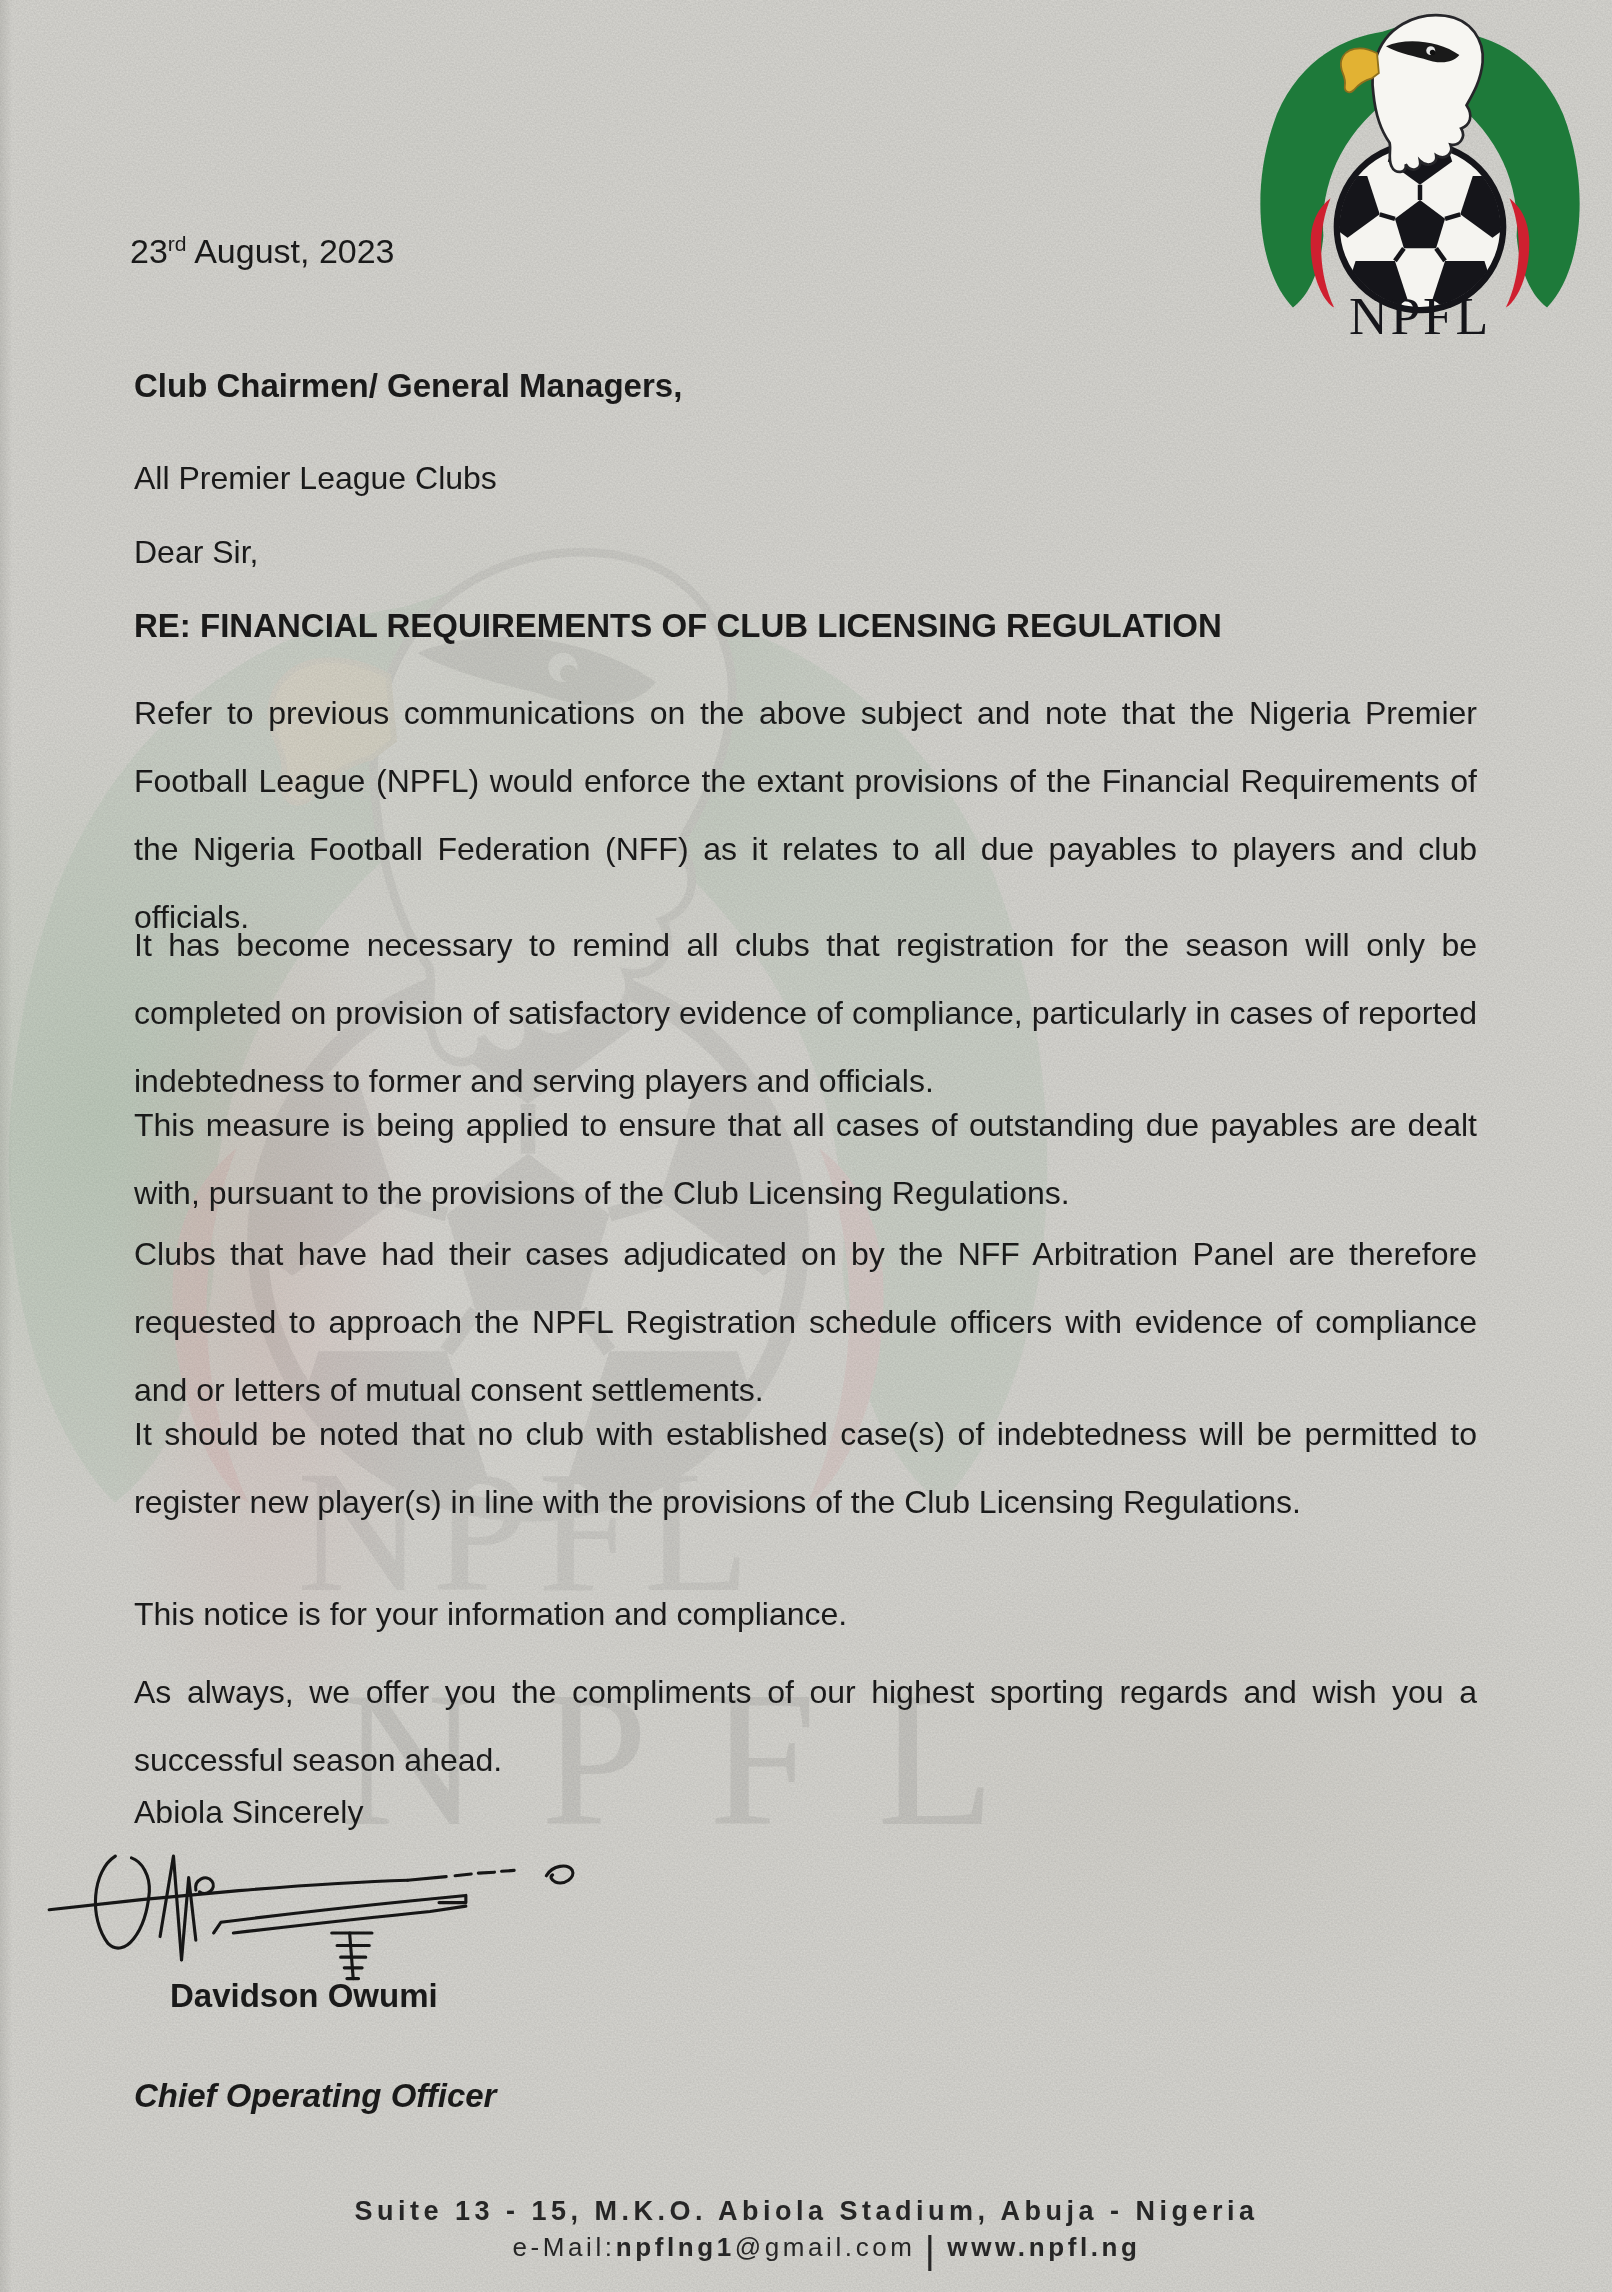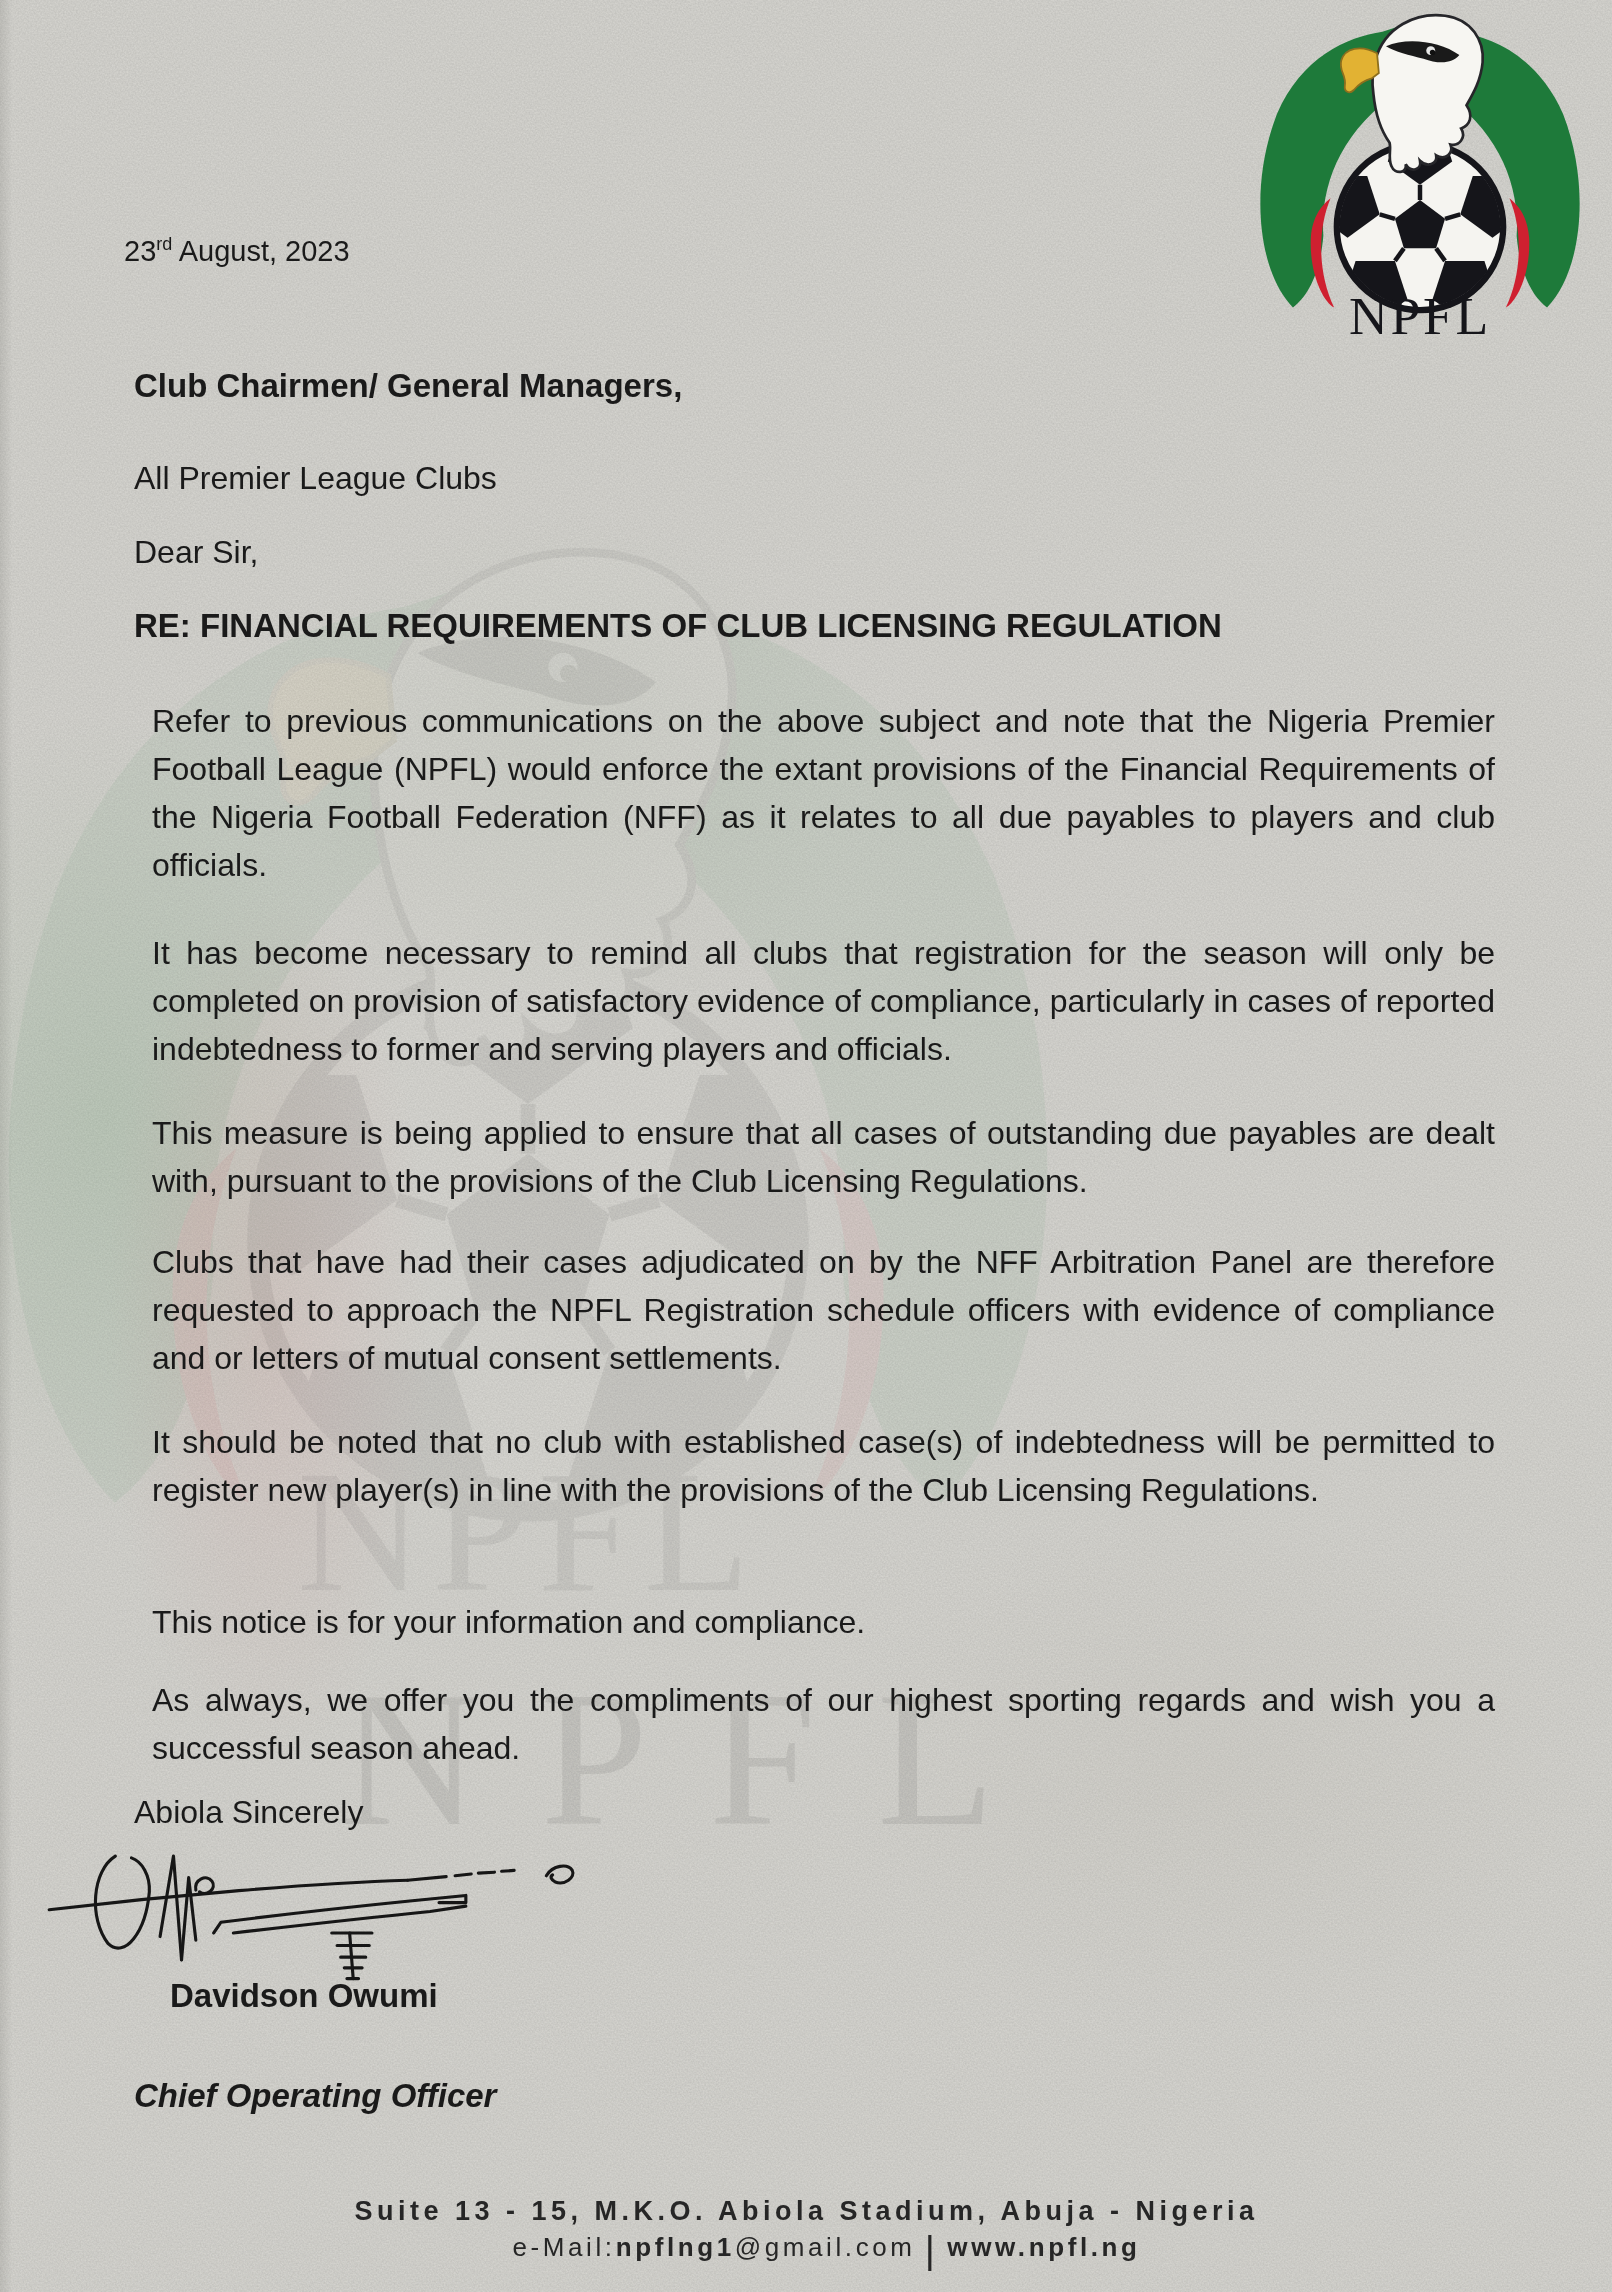--- a/index.html
+++ b/index.html
@@ -18,23 +18,23 @@
       radial-gradient(ellipse 376px 582px at 107px 1119px, rgba(128,168,128,0.18), transparent 70%),
       radial-gradient(ellipse 448px 376px at 555px 770px, rgba(150,172,145,0.12), transparent 70%),
       radial-gradient(ellipse 537px 376px at 1209px 1773px, rgba(168,162,148,0.10), transparent 70%),
       linear-gradient(90deg, rgba(60,60,55,0.12), rgba(60,60,55,0) 12.5px);
   }
   .grain{position:absolute;inset:0;pointer-events:none;}
   .abs{position:absolute;}
   .txt{font-size:32px;line-height:51px;white-space:nowrap;}
   .para{
     left:134px;width:1343px;
-    font-size:32px;line-height:48px;
+    font-size:32px;line-height:68px;
     text-align:justify;text-justify:inter-word;
-    margin:18px;
+    margin:0;
   }
   .bold{font-weight:bold;}
   sup{font-size:0.62em;vertical-align:super;line-height:0;}
   .wm-logo{opacity:0.055;pointer-events:none;}
   .wm-text{
     font-family:"Liberation Serif",serif;
     font-size:193px;letter-spacing:61px;
     color:rgba(40,40,40,0.085);
     white-space:nowrap;pointer-events:none;
   }
@@ -115,21 +115,21 @@
       <text x="200" y="368" text-anchor="middle" font-family="Liberation Serif, serif" font-size="60" letter-spacing="3" fill="#15151a">NPFL</text>
     </g>
   </svg>
 
   <svg class="abs wm-logo" style="left:-54px;top:519px;" width="1164" height="1106" viewBox="0 0 400 380">
     <use href="#logo-art"></use>
   </svg>
 
   <div class="abs wm-text" style="left:340px;top:1648px;">NPFL</div>
 
-  <div class="abs txt" style="left:124px;top:226px;font-size:29px;"><span>23</span><sup>rd</sup><span> August, 2023</span></div>
+  <div class="abs txt" style="left:130px;top:226px;font-size:34px;"><span>23</span><sup>rd</sup><span> August, 2023</span></div>
 
   <div class="abs txt bold" style="left:134px;top:360px;font-size:33px;">Club Chairmen/ General Managers,</div>
   <div class="abs txt" style="left:134px;top:453px;">All Premier League Clubs</div>
   <div class="abs txt" style="left:134px;top:527px;">Dear Sir,</div>
 
   <div class="abs txt bold" style="left:134px;top:600px;font-size:33px;">RE: FINANCIAL REQUIREMENTS OF CLUB LICENSING REGULATION</div>
 
   <p class="abs para" style="top:679px;">Refer to previous communications on the above subject and note that the Nigeria Premier Football League (NPFL) would enforce the extant provisions of the Financial Requirements of the Nigeria Football Federation (NFF) as it relates to all due payables to players and club officials.</p>
   <p class="abs para" style="top:911px;">It has become necessary to remind all clubs that registration for the season will only be completed on provision of satisfactory evidence of compliance, particularly in cases of reported indebtedness to former and serving players and officials.</p>
   <p class="abs para" style="top:1091px;">This measure is being applied to ensure that all cases of outstanding due payables are dealt with, pursuant to the provisions of the Club Licensing Regulations.</p>

